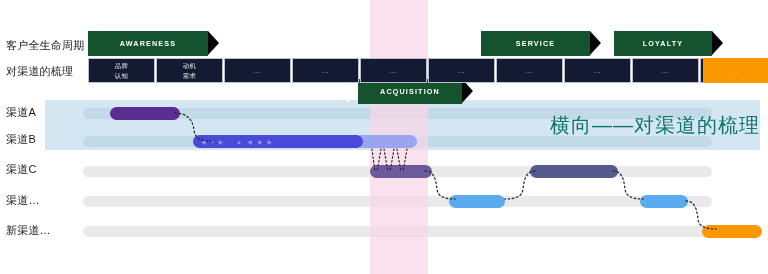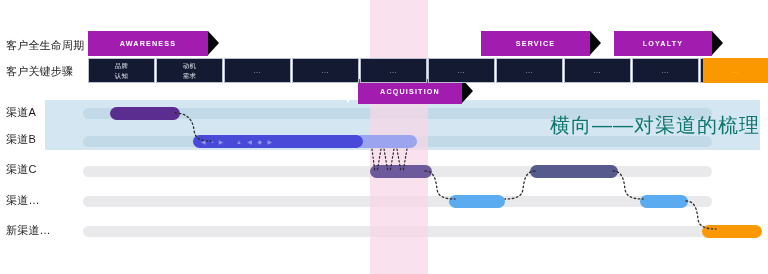--- a/index.html
+++ b/index.html
@@ -19,21 +19,21 @@
   
   .rowlabel{
     position:absolute;left:6px;width:78px;
     font-size:11px;color:#1b1b1b;letter-spacing:.2px;
     white-space:nowrap;z-index:12;
   }
 
   
   .chevbar{position:absolute;left:88px;top:31px;height:25px;width:624px;z-index:8;}
   .chev{
-    position:absolute;top:0;height:25px;background:#a21caf;
+    position:absolute;top:0;height:25px;background:#14532d;
     display:flex;align-items:center;justify-content:center;
     color:#ffffff;font-size:7.2px;letter-spacing:1.15px;font-weight:bold;
   }
   .chev .txt{position:relative;z-index:3;}
   .chev::after{
     content:"";position:absolute;right:-11px;top:0;width:0;height:0;
     border-top:12.5px solid transparent;border-bottom:12.5px solid transparent;
     border-left:11px solid #05050a;z-index:2;
   }
   .chev.first::before{
@@ -94,21 +94,21 @@
   .conn svg{display:block;overflow:visible;}
 </style>
 </head>
 <body>
 
 <div class="stage">
 
   <div class="bluezone"></div>
 
   <div class="rowlabel" style="top:38px;">客户全生命周期</div>
-  <div class="rowlabel" style="top:64px;">客户关键步骤</div>
+  <div class="rowlabel" style="top:64px;">对渠道的梳理</div>
 
   <div class="rowlabel" style="top:105px;">渠道A</div>
   <div class="rowlabel" style="top:132px;">渠道B</div>
   <div class="rowlabel" style="top:162px;">渠道C</div>
   <div class="rowlabel" style="top:193px;">渠道…</div>
   <div class="rowlabel" style="top:223px;">新渠道…</div>
 
   <div class="chevbar">
     <div class="chev first" style="left:0px;width:120px;">
       <span class="txt">AWARENESS</span>

